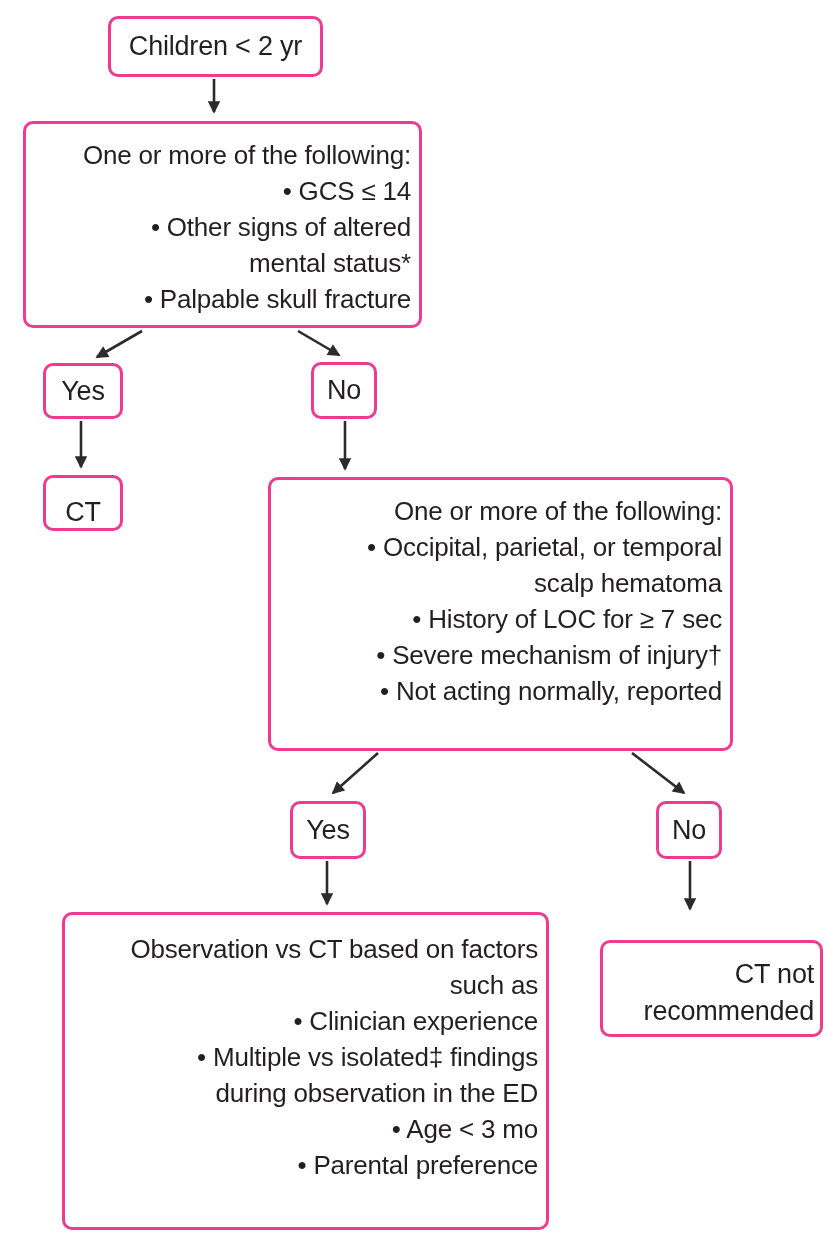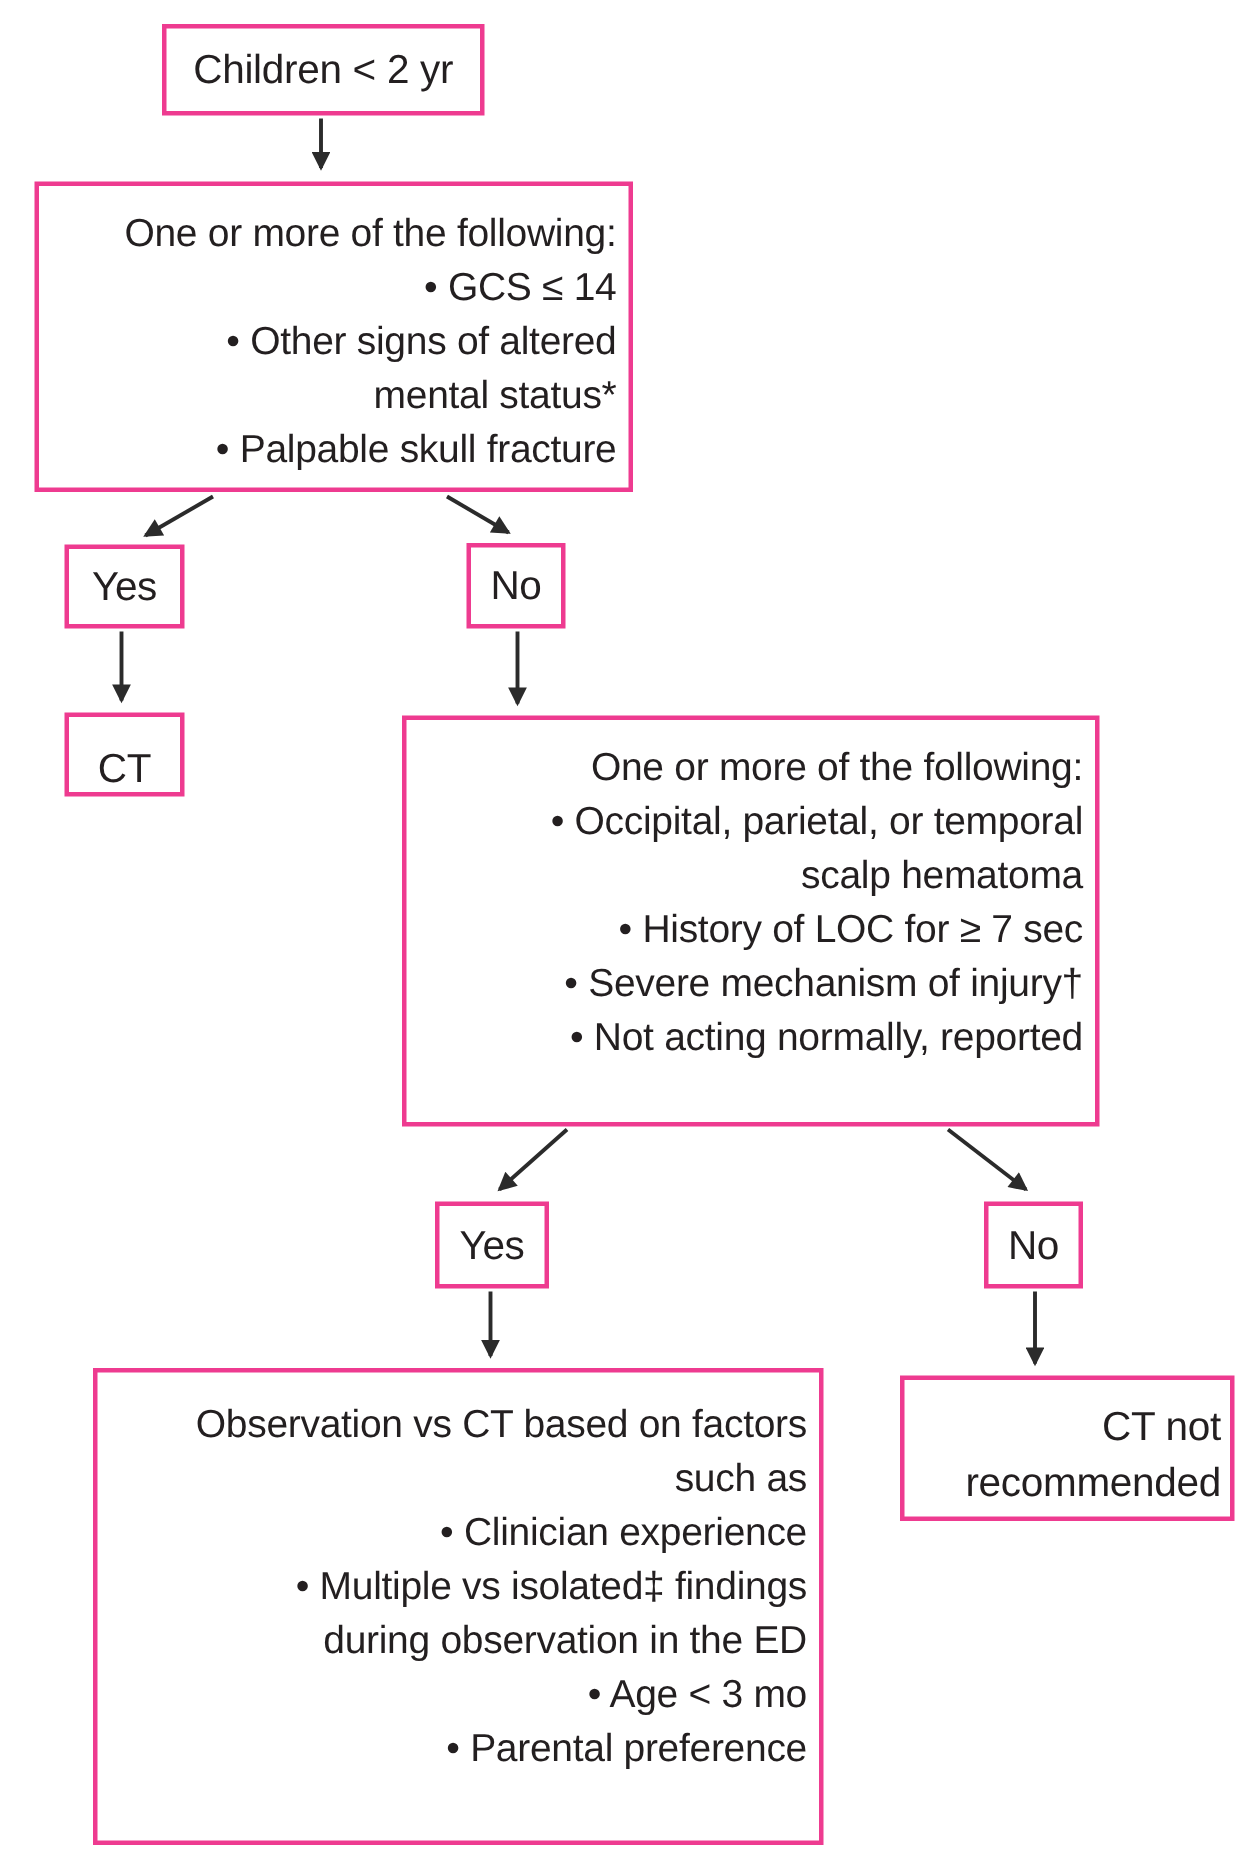--- a/index.html
+++ b/index.html
@@ -18,34 +18,34 @@
     overflow:hidden;
   }
   .arrow-layer{position:absolute;left:0;top:0;width:828px;height:1247px;}
   .arrow-layer line{stroke:var(--arrow);stroke-width:2.6;}
   #ah path{fill:var(--arrow);}
   .node{
     position:absolute;
     box-sizing:border-box;
     background:#fff;
     border:3px solid var(--accent);
-    border-radius:0;
+    border-radius:10px;
   }
   .label-node{
     display:flex;align-items:center;justify-content:center;
     font-size:27px;letter-spacing:-0.2px;
   }
   .text-node{
     font-size:26px;line-height:36px;letter-spacing:-0.2px;text-align:right;
   }
   .text-node .line{white-space:pre;}
   .pad-a{padding:13px 8px 0 13px;}
   .pad-b{padding:13px 8px 0 15px;}
   .pad-c{padding:16px 8px 0 3px;}
-  .pad-d{padding:13px 6px 0 3px;font-size:27px;line-height:37px;}
+  .pad-d{padding:13px 6px 0 3px;font-size:27px;line-height:37px;margin-top:23px;}
 </style>
 </head>
 <body>
 
 <div class="canvas">
 
   <svg class="arrow-layer" width="828" height="1247" viewBox="0 0 828 1247">
     <defs>
       <marker id="ah" viewBox="0 0 10 10" refX="8.6" refY="5" markerWidth="14" markerHeight="12.5" markerUnits="userSpaceOnUse" orient="auto">
         <path d="M0,0 L10,5 L0,10 Z"></path>

